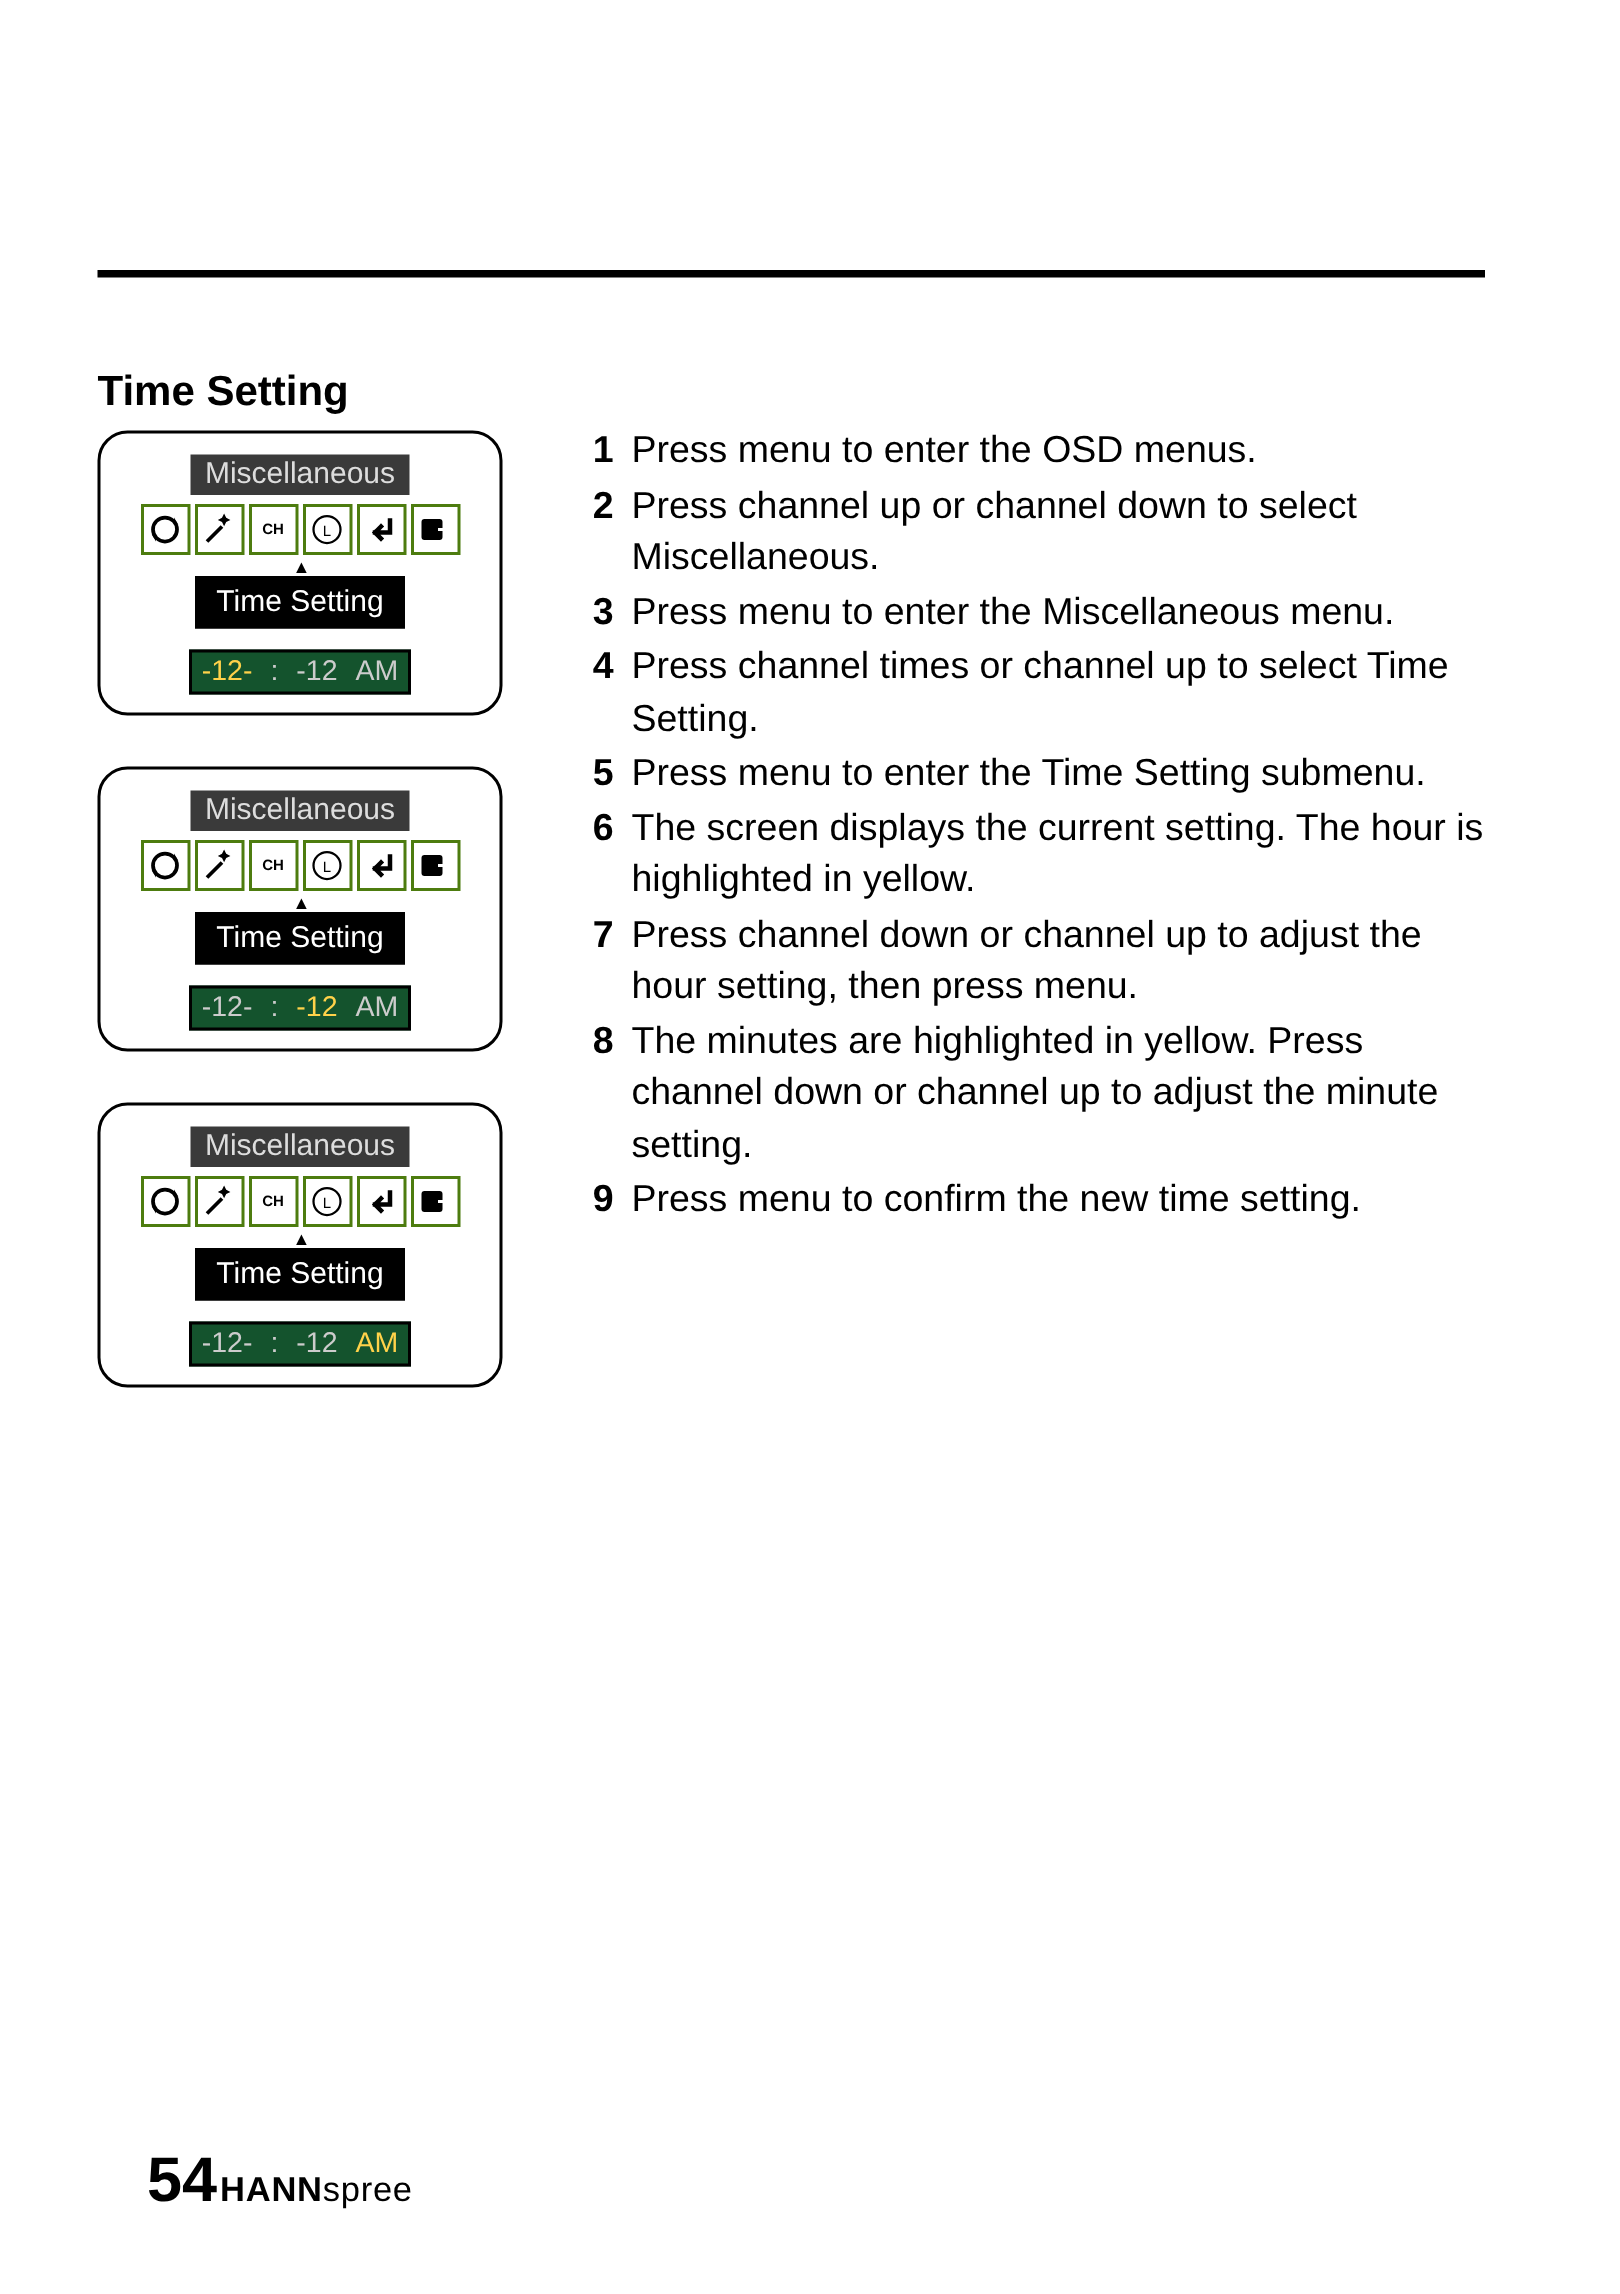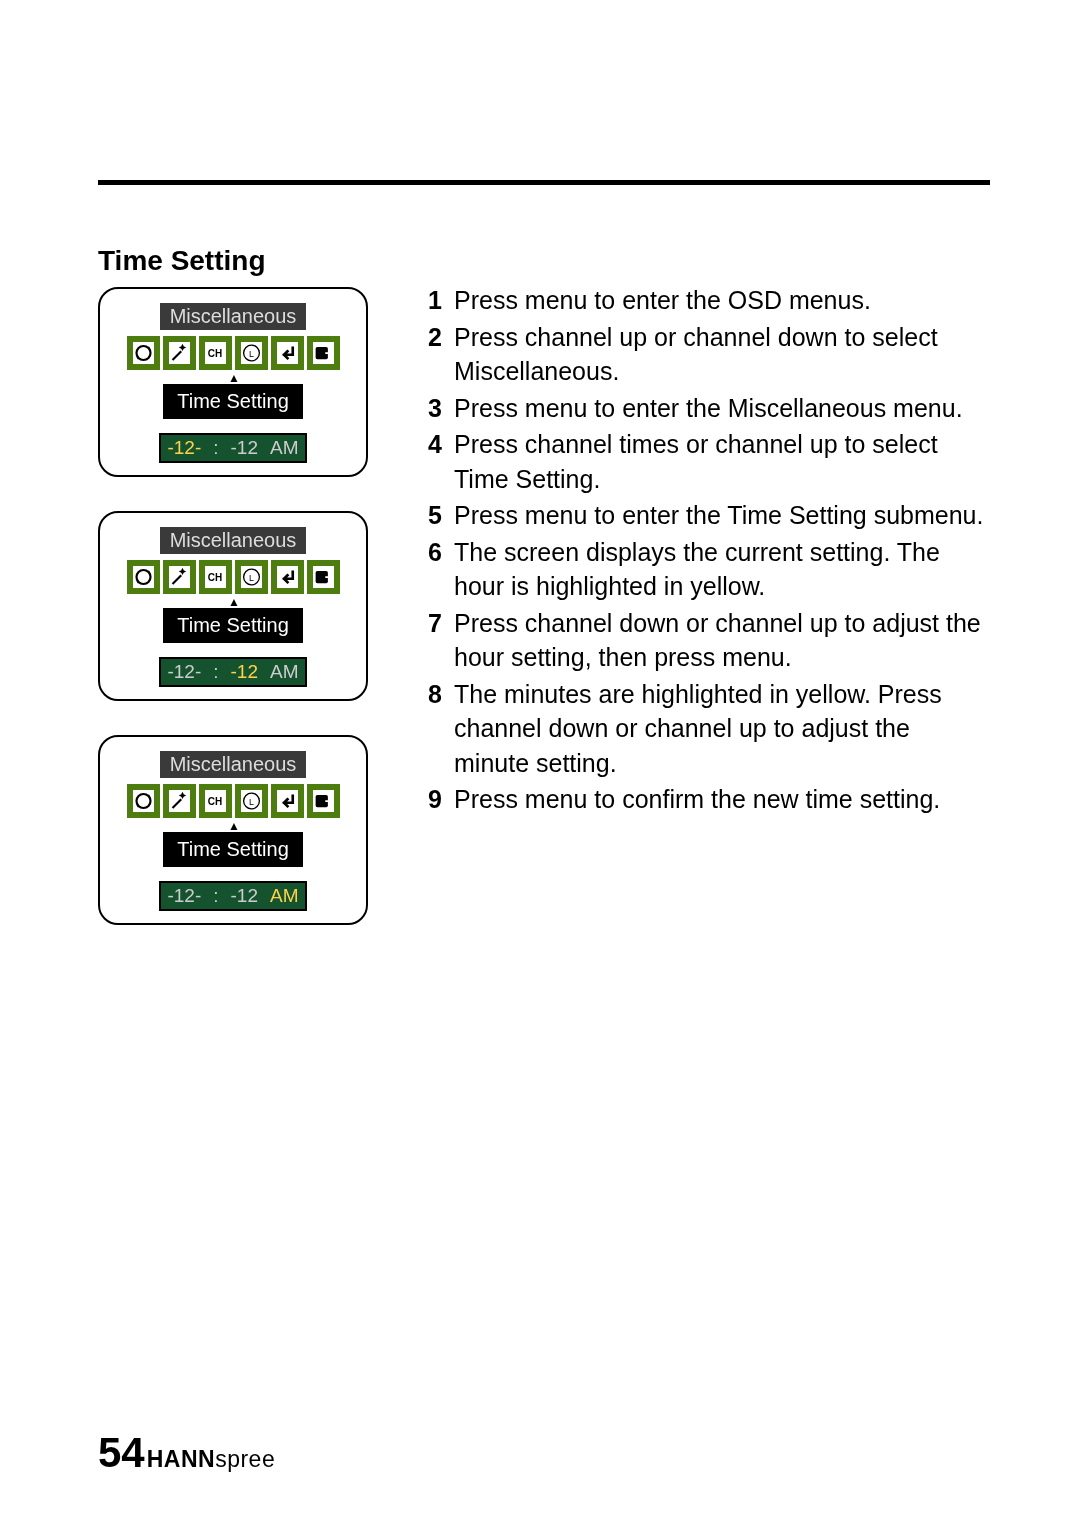--- a/index.html
+++ b/index.html
@@ -6,21 +6,21 @@
     body {
       width: 1080px;
       height: 1529px;
       background: #fff;
       font-family: Arial, Helvetica, sans-serif;
       color: #000;
       position: relative;
       padding: 0;
     }
     .page {
-      padding: 180px 90px 0 98px;
+      padding: 180px 90px 0 65px;
     }
     .top-rule {
       border-top: 5px solid #000;
       margin-bottom: 60px;
     }
     .heading {
       font-size: 28px;
       font-weight: bold;
       margin-bottom: 6px;
     }
@@ -57,21 +57,21 @@
     }
     .icon-row {
       display: flex;
       justify-content: center;
       gap: 3px;
       margin-bottom: 4px;
     }
     .icon-box {
       width: 33px;
       height: 34px;
-      border: 6px solid #4d7c0f;
+      border: 2px solid #4d7c0f;
       display: flex;
       align-items: center;
       justify-content: center;
       background: #fff;
     }
     .icon-box svg { width: 24px; height: 24px; }
     .pointer {
       font-size: 12px;
       line-height: 8px;
       margin-bottom: 2px;

